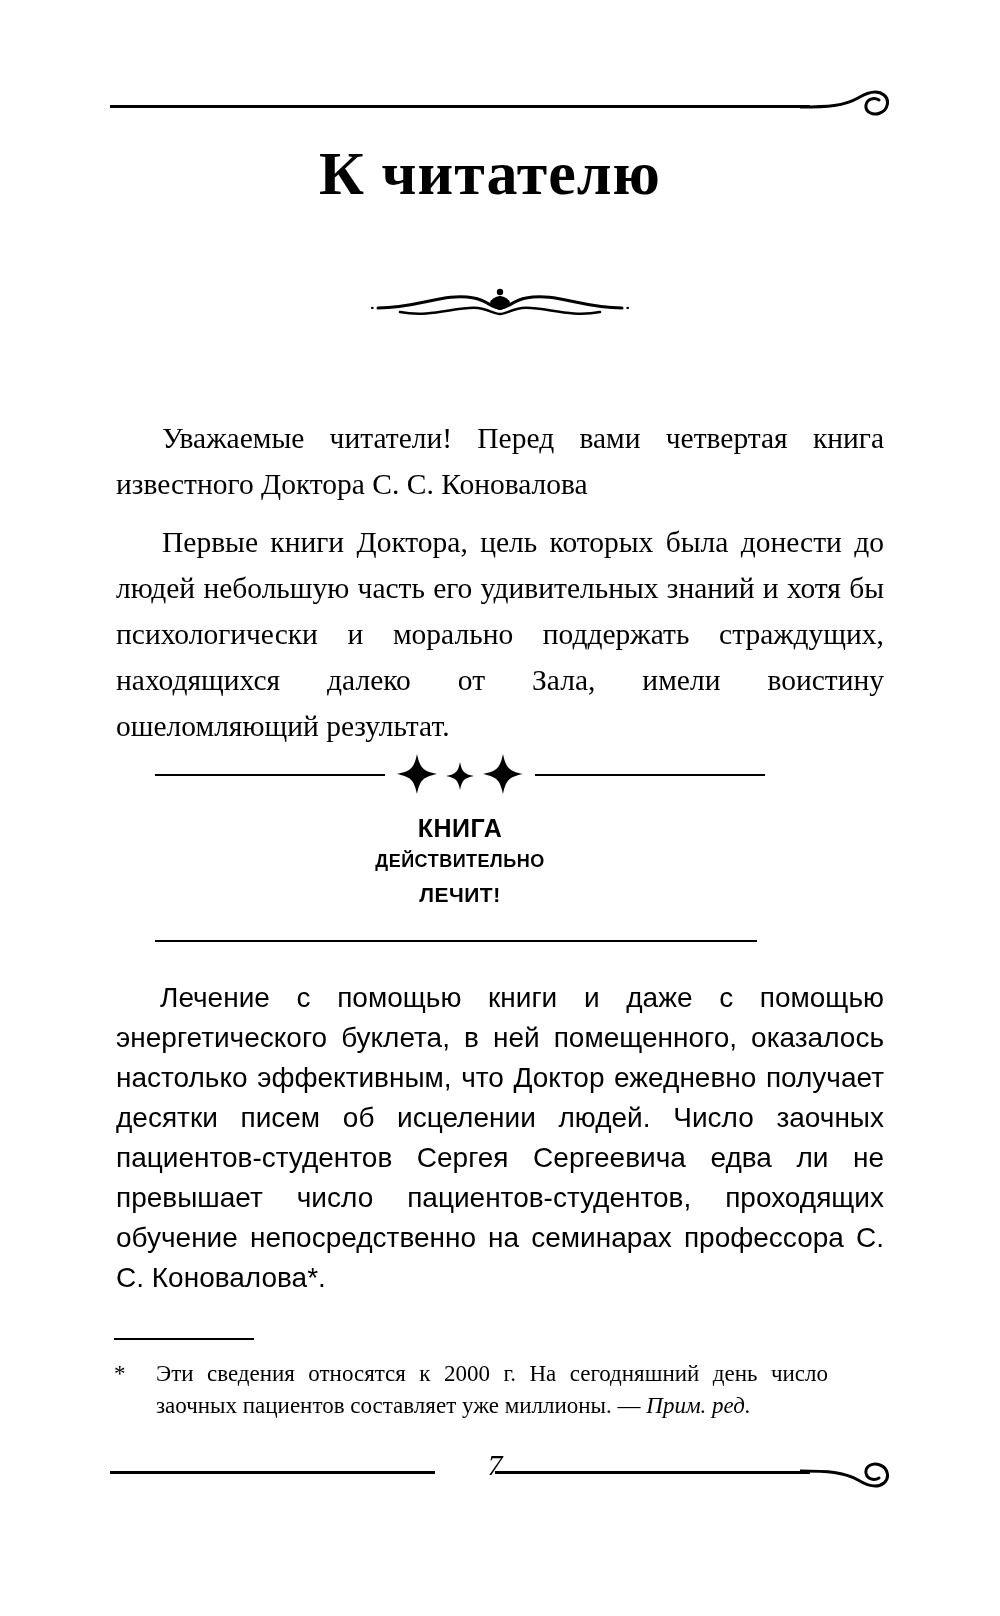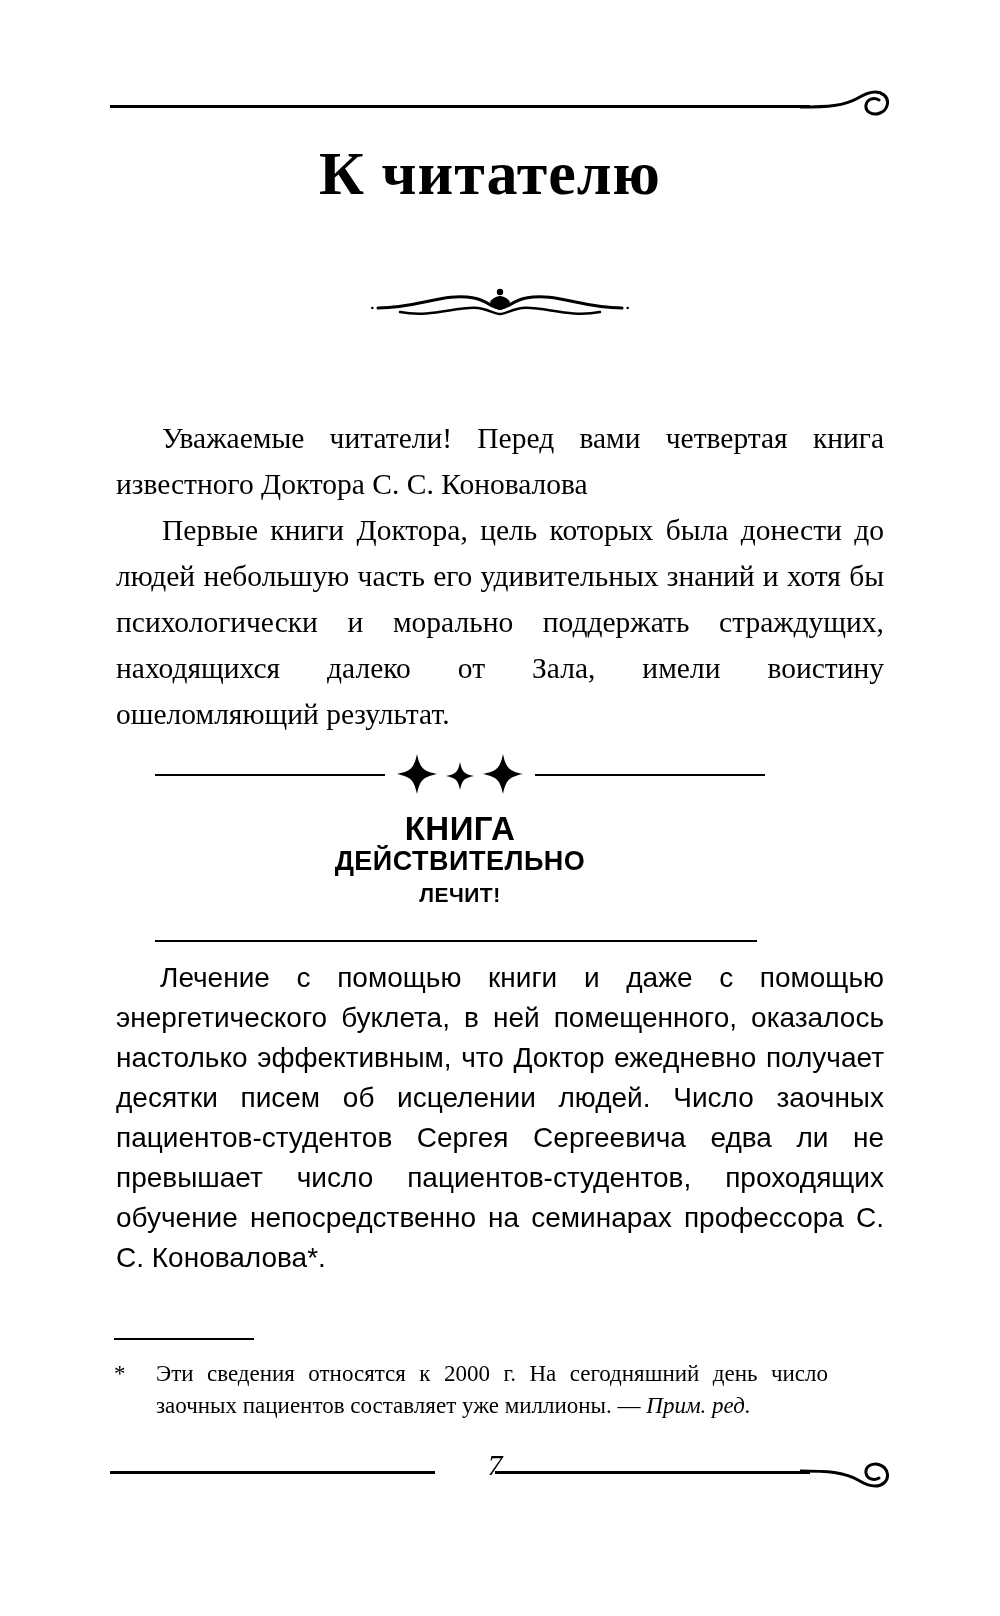--- a/index.html
+++ b/index.html
@@ -82,21 +82,21 @@
     margin: 0;
     text-indent: 46px;
     text-align: justify;
   }
 
   #intro-block {
     left: 116px;
     top: 415px;
     width: 768px;
   }
-  #intro-block p + p { margin-top: 0; }
+  #intro-block p + p { margin-top: 12px; }
 
   
   .callout-rule-top {
     position: absolute;
     left: 155px;
     top: 752px;
     width: 610px;
     height: 44px;
   }
   .callout-rule-top .seg {
@@ -121,37 +121,37 @@
     left: 155px;
     top: 812px;
     width: 610px;
     text-align: center;
     font-family: "Liberation Sans", sans-serif;
     font-weight: 700;
     font-size: 27px;
     line-height: 33px;
     letter-spacing: 0.5px;
   }
-  .callout .l1 { font-size: 33px; }
-  .callout .l2 { font-size: 27px; }
+  .callout .l1 { font-size: 25px; }
+  .callout .l2 { font-size: 18px; }
   .callout .l3 { font-size: 21px; }
 
   .callout-rule-bottom {
     position: absolute;
     left: 155px;
     top: 940px;
     width: 602px;
     height: 2px;
     background: #000;
   }
 
   
   #main-block {
     left: 116px;
-    top: 958px;
+    top: 978px;
     width: 768px;
     font-family: "Liberation Sans", sans-serif;
     font-size: 28px;
     line-height: 40px;
   }
   #main-block p { text-indent: 44px; }
 
   
   .footnote-rule {
     position: absolute;

